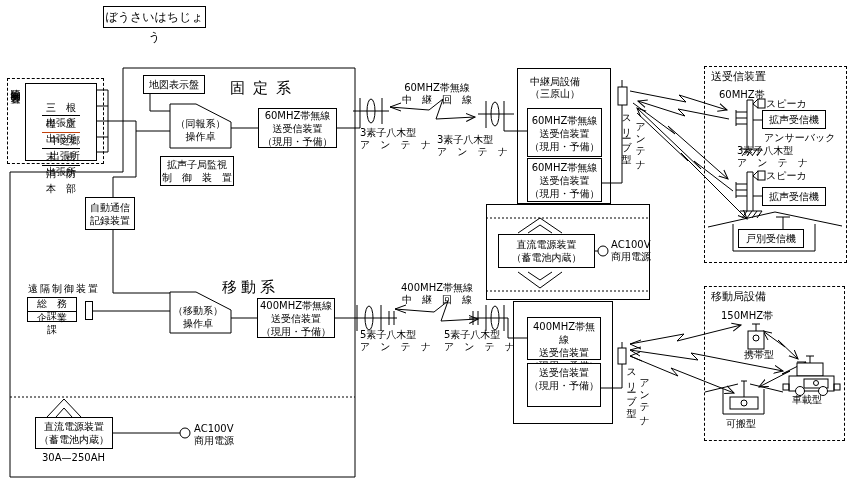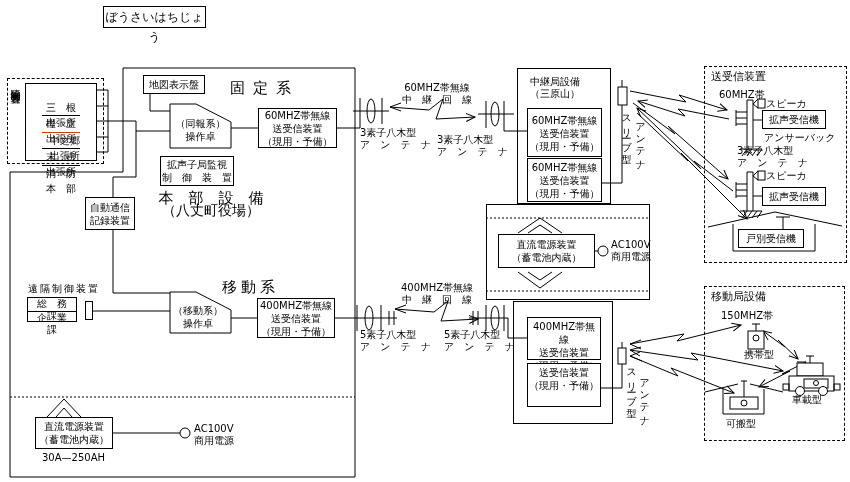--- a/index.html
+++ b/index.html
@@ -179,24 +179,20 @@
   <div class="box" style="left:25px;top:83px;width:72px;height:78px;padding:16px;">
     <div style="height:15.4px;line-height:15px;">三　根出張所</div>
     <div style="height:15.4px;line-height:15px;border-top:1px solid #000;">樫　立出張所</div>
     <div style="height:15.4px;line-height:15px;border-top:1px solid #c2410c;text-align:right;">中之郷出張所</div>
     <div style="height:15.4px;line-height:15px;border-top:1px solid #000;">末　吉出張所</div>
     <div style="height:15.4px;line-height:15px;border-top:1px solid #000;">消　防　本　部</div>
   </div>
 
   <div class="lbl big" style="left:230px;top:82px;letter-spacing:8px;">固定系</div>
   <div class="lbl big" style="left:222px;top:249px;letter-spacing:4px;margin-top:32px;">移動系</div>
-  <div class="lbl big ctr" style="left:150px;top:192px;width:122px;">
-    <span class="ln">本　部　設　備</span>
-    <span class="ln" style="font-size:14px;">（八丈町役場）</span>
-  </div>
 
   <div class="box" style="left:143px;top:75px;width:62px;height:19px;line-height:17px;">地図表示盤</div>
 
   <div class="consoleTxt" style="left:170px;top:117px;width:61px;">
     <span class="ln">（同報系）</span>
     <span class="ln">操作卓</span>
   </div>
 
   <div class="consoleTxt" style="left:170px;top:304px;width:56px;">
     <span class="ln">（移動系）</span>

